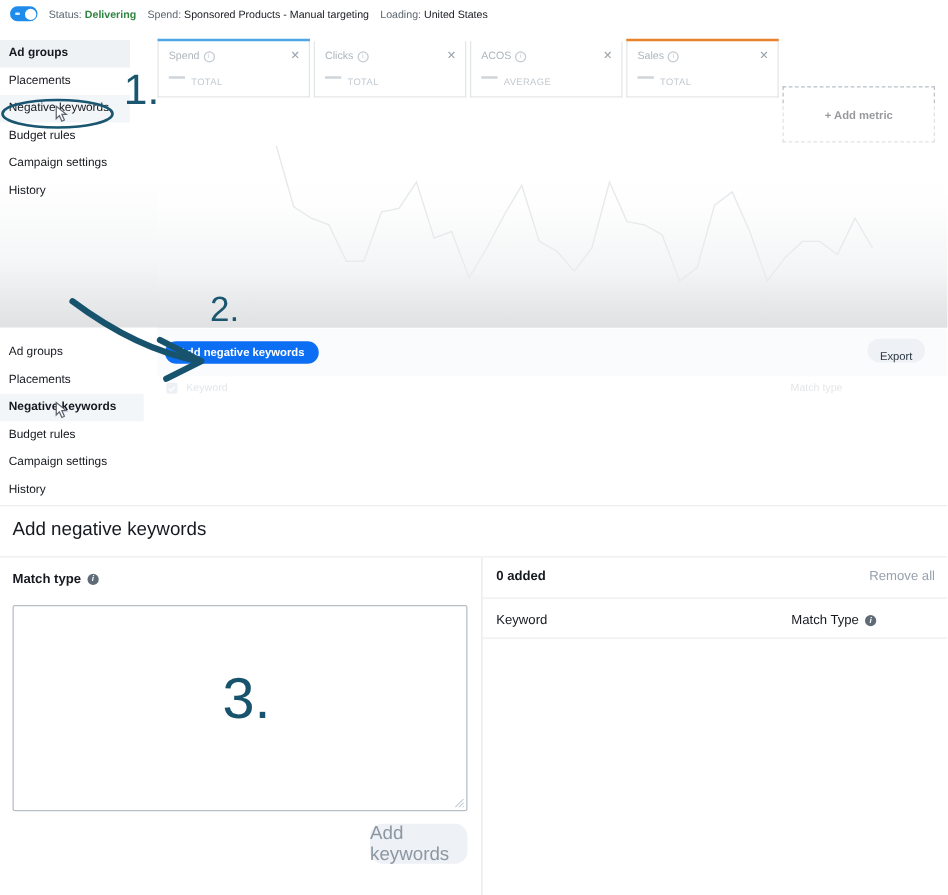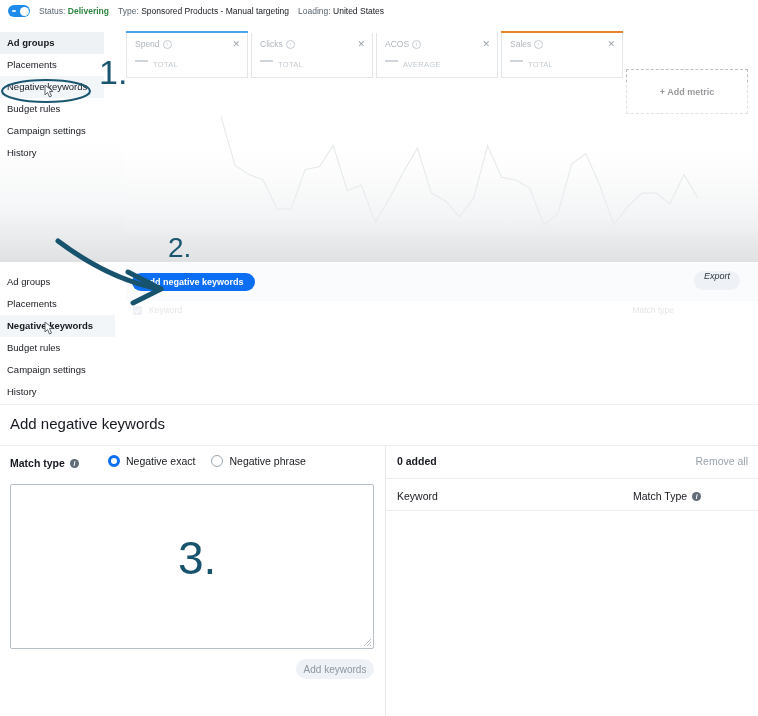--- a/index.html
+++ b/index.html
@@ -58,21 +58,21 @@
   .n2item.sel{background:#f3f6f9;font-weight:700;}
   .toolbar{position:absolute;left:126px;top:0;right:0;height:38px;background:#fafbfc;}
   .btn-primary{position:absolute;left:132px;top:10px;height:18px;padding:0 11px;border-radius:9px;background:#0c6ef2;
                color:#fff;font-size:9px;font-weight:700;display:flex;align-items:center;white-space:nowrap;}
   .searchbox{position:absolute;left:230px;top:9px;width:132px;height:19px;border:1px solid #d5dbe1;border-radius:3px;
              background:#fff;display:flex;align-items:center;gap:5px;padding:0 7px;box-sizing:border-box;}
   .mag{width:6px;height:6px;border:1px solid #7d8791;border-radius:50%;position:relative;flex:none;}
   .mag:after{content:"";position:absolute;right:-3px;bottom:-2px;width:3.5px;height:1px;background:#7d8791;transform:rotate(45deg);}
   .searchph{font-size:8.5px;color:#8a949e;}
   .btn-export{position:absolute;right:18px;top:8px;height:19px;padding:0 10px;border-radius:10px;background:#eef1f5;
-              color:#2b3640;font-size:9px;display:flex;align-items:flex-start;font-style:italic;}
+              color:#2b3640;font-size:9px;display:flex;align-items:flex-end;}
   .thead{position:absolute;left:126px;top:39px;right:0;height:20px;opacity:.25;}
   .chk{position:absolute;left:7px;top:4px;width:9px;height:9px;border-radius:2px;background:#b8c4d4;}
   .chk:after{content:"";position:absolute;left:2px;top:3px;width:4px;height:2px;border-left:1.2px solid #fff;border-bottom:1.2px solid #fff;transform:rotate(-45deg);}
   .th{position:absolute;top:3px;font-size:8.5px;color:#8e99a4;}
   .th.kw{left:23px;}
   .th.mt{right:84px;}
   .loading{position:absolute;left:0;right:0;top:88px;display:flex;align-items:center;justify-content:center;gap:7px;}
   .spinner{width:11px;height:11px;border-radius:50%;border:1.6px dotted #3a434c;border-right-color:transparent;}
   .loadtxt{font-size:10.5px;font-weight:700;color:#16191f;}
 
@@ -87,22 +87,22 @@
           font-size:6.5px;line-height:9px;text-align:center;margin-left:5px;font-weight:700;font-style:italic;}
   .radios{position:absolute;left:108px;top:50px;display:flex;gap:16px;align-items:center;}
   .radio{display:flex;align-items:center;gap:6px;}
   .dot{width:12px;height:12px;border-radius:50%;border:1.5px solid #9aa4ae;box-sizing:border-box;background:#fff;flex:none;}
   .dot.on{border:3.5px solid #0c6ef2;}
   .rlab{font-size:10.5px;color:#16191f;}
 
   .ta{position:absolute;left:10px;top:79px;width:364px;height:165px;border:1px solid #b6bec6;border-radius:2px;
       background:#fff;box-sizing:border-box;}
   .ta .grip{position:absolute;right:2px;bottom:2px;width:7px;height:7px;}
-  .addkw{position:absolute;left:296px;top:254px;width:78px;height:20px;border-radius:10px;background:#eef1f5;
-         display:flex;align-items:center;justify-content:center;font-size:10px;color:#8d97a1;}
+  .addkw{position:absolute;left:296px;top:254px;width:78px;height:32px;border-radius:10px;background:#eef1f5;
+         display:flex;align-items:center;justify-content:center;font-size:15px;color:#8d97a1;}
 
   .added{position:absolute;left:397px;top:50px;font-size:10.5px;font-weight:700;color:#16191f;}
   .rmall{position:absolute;right:10px;top:50px;font-size:10.5px;color:#98a2ac;}
   .rrule{position:absolute;left:386px;top:73px;width:372px;height:1px;background:#ecedef;}
   .rhead-kw{position:absolute;left:397px;top:85px;font-size:10.5px;color:#16191f;}
   .rhead-mt{position:absolute;left:633px;top:85px;font-size:10.5px;color:#16191f;display:flex;align-items:center;}
   .rrule2{position:absolute;left:386px;top:105px;width:372px;height:1px;background:#ecedef;}
 
   
   .anno{position:absolute;left:0;top:0;width:758px;height:716px;pointer-events:none;}
@@ -118,21 +118,21 @@
 
   <div class="sec1">
 
     <div class="topbar">
       <div class="toggle"></div>
       <div class="tbit">
         <span>Status:</span>
         <span class="ok">Delivering</span>
       </div>
       <div class="tbit">
-        <span>Type:</span>
+        <span>Spend:</span>
         <b>Sponsored Products - Manual targeting</b>
       </div>
       <div class="tbit">
         <span>Loading:</span>
         <b>United States</b>
       </div>
     </div>
 
     <div class="nav1">
       <div class="navitem sel"><span>Ad groups</span></div>
@@ -228,30 +228,20 @@
   <div class="sec3">
     <div class="s3title">Add negative keywords</div>
     <div class="s3rule"></div>
     <div class="vdiv"></div>
 
     <div class="mtlabel">
       <span>Match type</span>
       <span class="info-d">i</span>
     </div>
 
-    <div class="radios">
-      <div class="radio">
-        <span class="dot on"></span>
-        <span class="rlab">Negative exact</span>
-      </div>
-      <div class="radio">
-        <span class="dot"></span>
-        <span class="rlab">Negative phrase</span>
-      </div>
-    </div>
 
     <div class="ta">
       <svg class="grip" width="7" height="7" viewBox="0 0 7 7">
         <path d="M7 0 L0 7 M7 3 L3 7 M7 6 L6 7" stroke="#9aa4ae" stroke-width=".7" fill="none"></path>
       </svg>
     </div>
 
     <div class="addkw">
         <span>Add keywords</span>
       </div>

